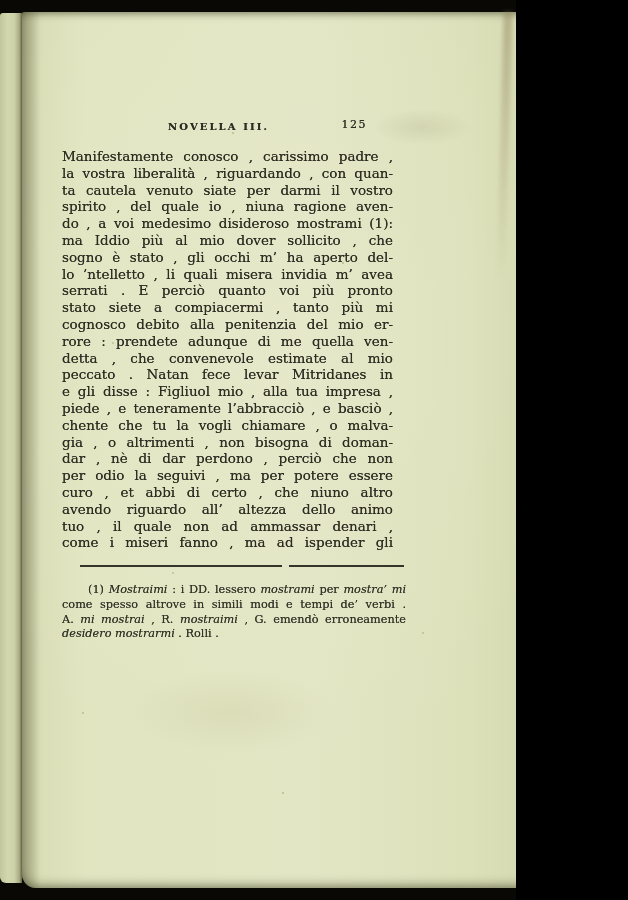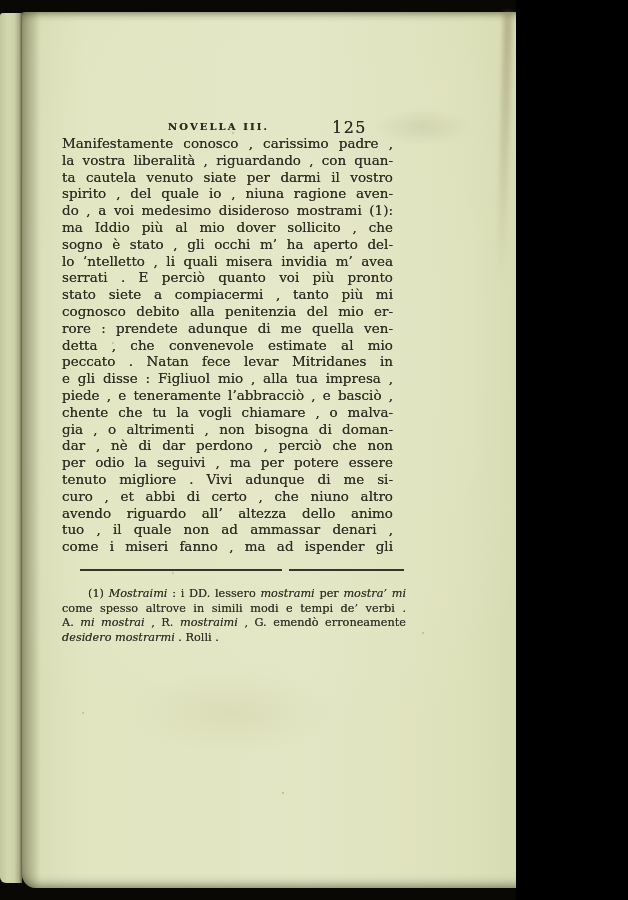--- a/index.html
+++ b/index.html
@@ -76,23 +76,23 @@
     color:#2d2b22;
     text-shadow:0 0 .4px rgba(43,40,30,.75);
   }
   .header{position:relative;height:17px;}
   .running-title{
     position:absolute;left:106px;top:3px;
     font-size:10px;font-weight:bold;letter-spacing:2.1px;white-space:nowrap;
   }
   .page-number{
     position:absolute;right:26px;top:0;
-    font-size:16px;letter-spacing:1.5px;
+    font-size:11px;letter-spacing:1.5px;
   }
-  .body{font-size:13.5px;line-height:16.8px;}
+  .body{margin-top:13px;font-size:13.5px;line-height:16.8px;}
   .bline{
     text-align:justify;text-align-last:justify;
     height:16.8px;overflow:hidden;white-space:nowrap;
   }
   .footnote-rule{
     margin:14px 0 0 18px;width:324px;height:2px;
     background:linear-gradient(90deg,#37352b 0 62.5%,transparent 62.5% 64.5%,#37352b 64.5% 100%);
   }
   .footnote{margin-top:16px;width:344px;font-size:11.3px;line-height:14.7px;color:#343128;}
   .fline{text-align:justify;text-align-last:justify;height:14.7px;overflow:hidden;white-space:nowrap;}
@@ -132,21 +132,20 @@
           <div class="bline">cognosco debito alla penitenzia del mio er-</div>
           <div class="bline">rore : prendete adunque di me quella ven-</div>
           <div class="bline">detta , che convenevole estimate al mio</div>
           <div class="bline">peccato . Natan fece levar Mitridanes in</div>
           <div class="bline">e gli disse : Figliuol mio , alla tua impresa ,</div>
           <div class="bline">piede , e teneramente l’abbracciò , e basciò ,</div>
           <div class="bline">chente che tu la vogli chiamare , o malva-</div>
           <div class="bline">gia , o altrimenti , non bisogna di doman-</div>
           <div class="bline">dar , nè di dar perdono , perciò che non</div>
           <div class="bline">per odio la seguivi , ma per potere essere</div>
-          <div class="bline">tenuto migliore . Vivi adunque di me si-</div>
           <div class="bline">curo , et abbi di certo , che niuno altro</div>
           <div class="bline">avendo riguardo all’ altezza dello animo</div>
           <div class="bline">tuo , il quale non ad ammassar denari ,</div>
           <div class="bline">come i miseri fanno , ma ad ispender gli</div>
         </div>
       <div class="footnote-rule"></div>
       <div class="footnote">
           <div class="fline first"><span>(1) </span><span class="it">Mostraimi</span><span> : i DD. lessero </span><span class="it">mostrami</span><span> per </span><span class="it">mostra’ mi</span></div>
           <div class="fline"><span>come spesso altrove in simili modi e tempi de’ verbi .</span></div>
           <div class="fline"><span>A. </span><span class="it">mi mostrai</span><span> , R. </span><span class="it">mostraimi</span><span> , G. emendò erroneamente</span></div>

